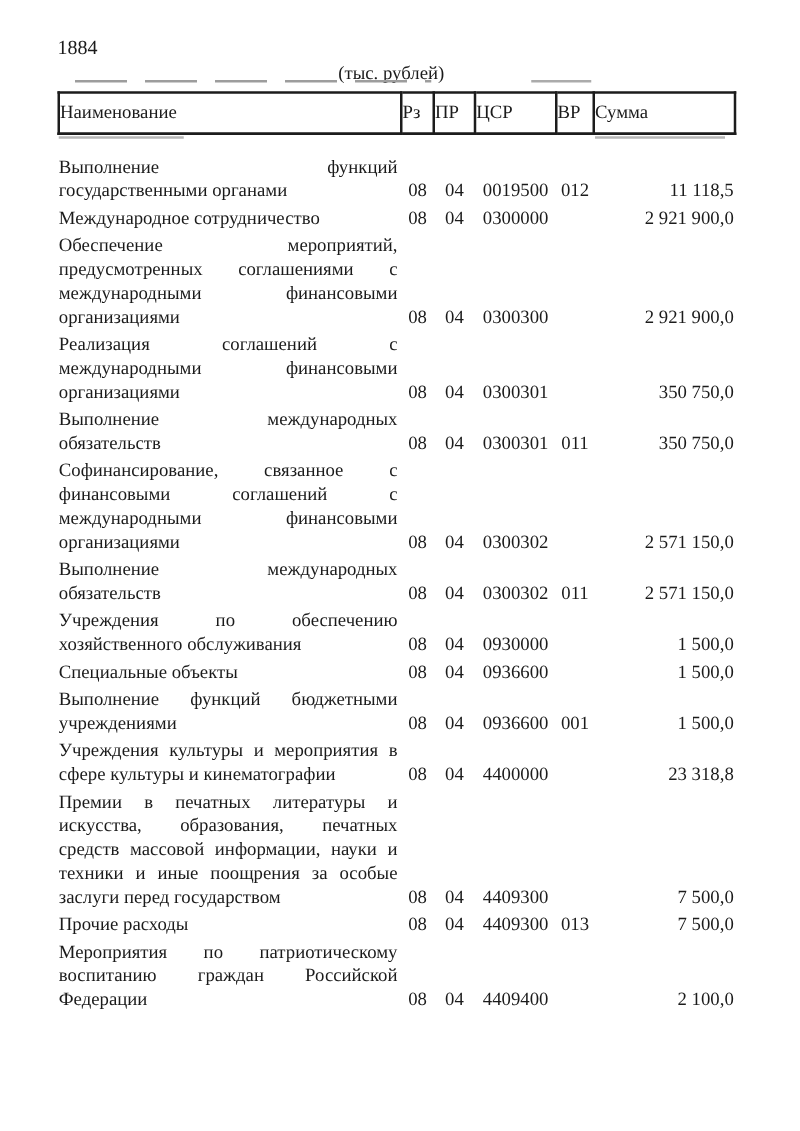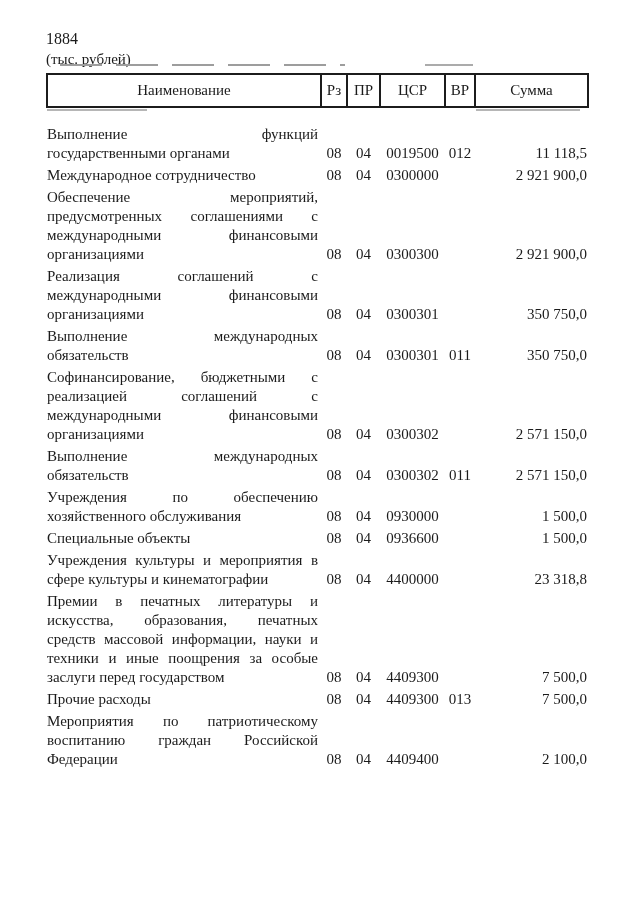--- a/index.html
+++ b/index.html
@@ -10,32 +10,32 @@
     font-family: "Liberation Serif", "DejaVu Serif", serif;
     position: relative;
     overflow: hidden;
   }
   .page-number {
     position: absolute; top: 30px; left: 46px; width: 541px;
     text-align: left; font-size: 16px;
   }
   .units-note {
     position: absolute; top: 51px; left: 46px; width: 534px;
-    text-align: left; font-size: 15px;
+    text-align: center; font-size: 15px;
   }
   table.budget {
     position: absolute; top: 73px; left: 46px; width: 541px;
     border-collapse: collapse; table-layout: fixed;
     font-size: 15px;
   }
   thead th {
     border: 2px solid #1c1c1c;
     height: 31px;
     font-weight: normal;
-    text-align: center; vertical-align: middle;
+    text-align: left; vertical-align: middle;
     padding: 0; font-size: 15px;
   }
   tbody td {
     border: none;
     vertical-align: bottom;
     padding: 3px 0 0 0;
     line-height: 19px;
   }
   tbody tr:first-child td { padding-top: 17px; }
   td.name { text-align: left; padding-right: 3px; }
@@ -133,22 +133,22 @@
           <div class="jl">обязательств</div>
         </td>
       <td class="c">08</td>
       <td class="c">04</td>
       <td class="c">0300301</td>
       <td class="c">011</td>
       <td class="sum">350 750,0</td>
     </tr>
     <tr>
       <td class="name">
-          <div class="jl">Софинансирование, бюджетными с</div>
-          <div class="jl">реализацией соглашений с</div>
+          <div class="jl">Софинансирование, связанное с</div>
+          <div class="jl">финансовыми соглашений с</div>
           <div class="jl">международными финансовыми</div>
           <div class="jl">организациями</div>
         </td>
       <td class="c">08</td>
       <td class="c">04</td>
       <td class="c">0300302</td>
       <td class="c"></td>
       <td class="sum">2 571 150,0</td>
     </tr>
     <tr>
@@ -174,20 +174,31 @@
       <td class="sum">1 500,0</td>
     </tr>
     <tr>
       <td class="name">
           <div class="jl">Специальные объекты</div>
         </td>
       <td class="c">08</td>
       <td class="c">04</td>
       <td class="c">0936600</td>
       <td class="c"></td>
+      <td class="sum">1 500,0</td>
+    </tr>
+    <tr>
+      <td class="name">
+          <div class="jl">Выполнение функций бюджетными</div>
+          <div class="jl">учреждениями</div>
+        </td>
+      <td class="c">08</td>
+      <td class="c">04</td>
+      <td class="c">0936600</td>
+      <td class="c">001</td>
       <td class="sum">1 500,0</td>
     </tr>
     <tr>
       <td class="name">
           <div class="jl">Учреждения культуры и мероприятия в</div>
           <div class="jl">сфере культуры и кинематографии</div>
         </td>
       <td class="c">08</td>
       <td class="c">04</td>
       <td class="c">4400000</td>

